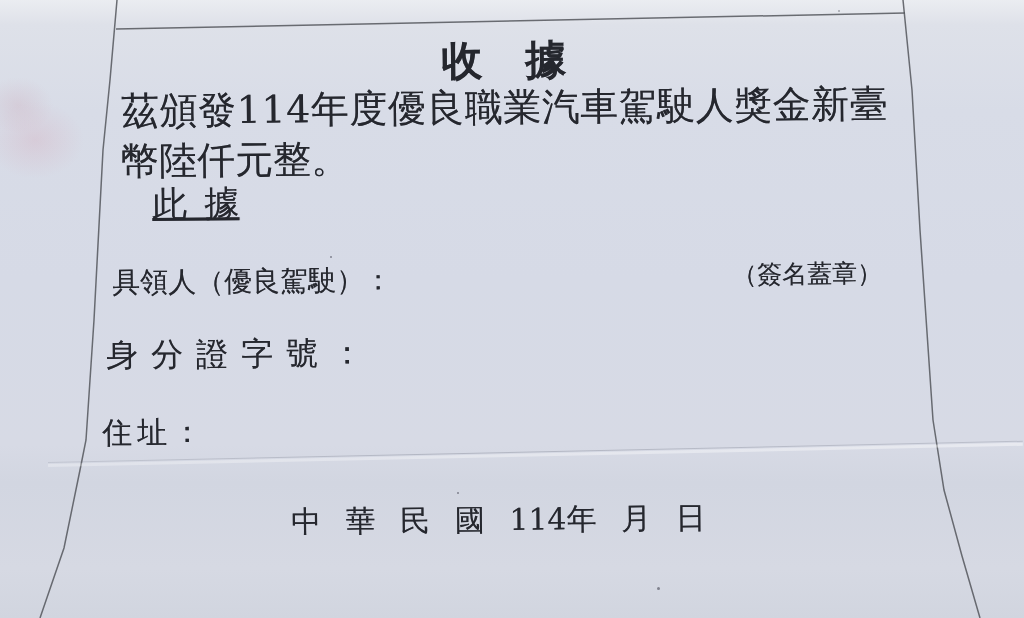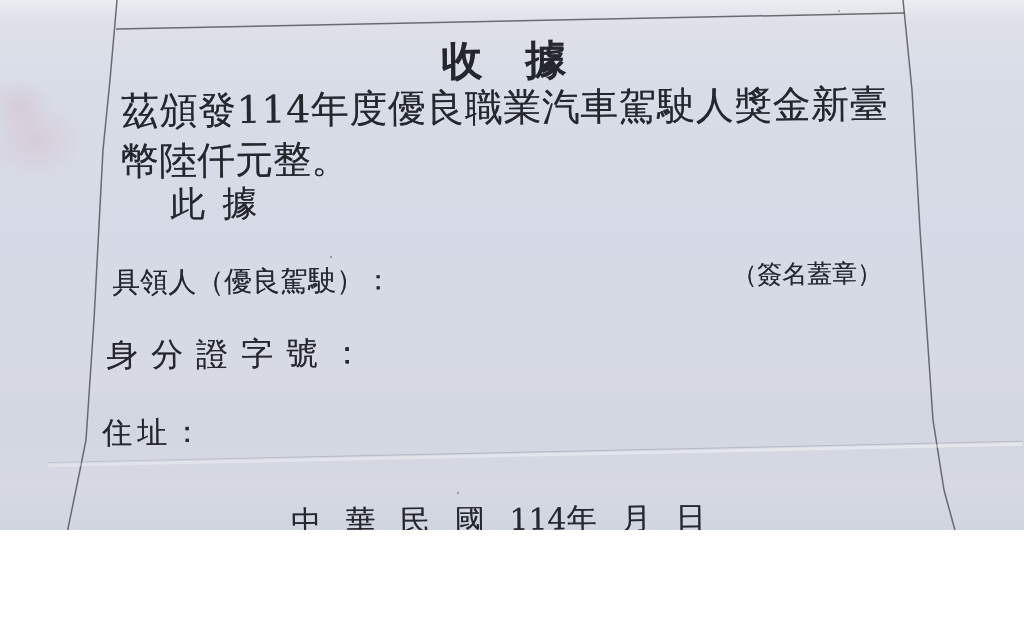--- a/index.html
+++ b/index.html
@@ -1,21 +1,21 @@
 <!DOCTYPE html>
 <html><head>
 <meta charset="utf-8">
 <style>
   html,body{margin:0;padding:0;}
   body{
     width:1024px;height:618px;overflow:hidden;
     font-family:"DejaVu Serif","Liberation Serif",serif;
   }
   .photo{
-    position:relative;width:1024px;height:530px;overflow:hidden;
+    position:relative;width:1024px;height:618px;overflow:hidden;
     background:
       radial-gradient(ellipse 70px 55px at 35px 140px, rgba(214,180,195,0.40), rgba(214,180,195,0) 70%),
       radial-gradient(ellipse 50px 40px at 18px 105px, rgba(205,170,185,0.30), rgba(205,170,185,0) 70%),
       linear-gradient(180deg,#ebedf1 0%,#dee1e9 4%,#d8dce7 18%,#d6dae6 45%,#d7dae5 72%,#d2d6e1 78%,#d6d9e3 92%,#d1d5df 100%);
   }
   .lines-svg{position:absolute;left:0;top:0;width:1024px;height:618px;}
   .crease{
     position:absolute;left:48px;top:462px;width:975px;height:1px;
     background:linear-gradient(90deg,rgba(110,115,130,0.18),rgba(110,115,130,0.34) 40%,rgba(110,115,130,0.26));
     transform:rotate(-1.25deg);transform-origin:left top;
@@ -26,21 +26,21 @@
     transform:rotate(-1.25deg);transform-origin:left top;
   }
   .tline{
     position:absolute;white-space:pre;color:#25272e;
     transform:rotate(-0.55deg);transform-origin:left top;
     text-shadow:0 0 0.6px rgba(37,39,46,0.55);
   }
   .t-title   {left:441px;top:34px; font-size:41px;font-weight:700;letter-spacing:1px;}
   .t-line1   {left:121px;top:86px; font-size:38px;letter-spacing:0.5px;}
   .t-line2   {left:121px;top:136px;font-size:38px;}
-  .t-closing {left:170px;top:181px;font-size:35px;word-spacing:6px;}
+  .t-closing {left:152px;top:181px;font-size:35px;word-spacing:6px;text-decoration:underline;}
   .t-recip   {left:112px;top:264px;font-size:28px;}
   .t-sign    {left:732px;top:258px;font-size:25px;}
   .t-id      {left:106px;top:334px;font-size:32px;letter-spacing:13px;}
   .t-addr    {left:102px;top:413px;font-size:30px;letter-spacing:5px;}
   .t-date    {left:291px;top:502px;font-size:30px;word-spacing:15px;}
   .speck{position:absolute;border-radius:50%;background:rgba(58,60,72,0.55);}
   .speck.s1{left:657px;top:587px;width:3px;height:3px;}
   .speck.s2{left:330px;top:256px;width:2px;height:2px;}
   .speck.s3{left:457px;top:492px;width:2px;height:2px;}
   .speck.s4{left:838px;top:10px;width:2px;height:2px;background:rgba(58,60,72,0.4);}

